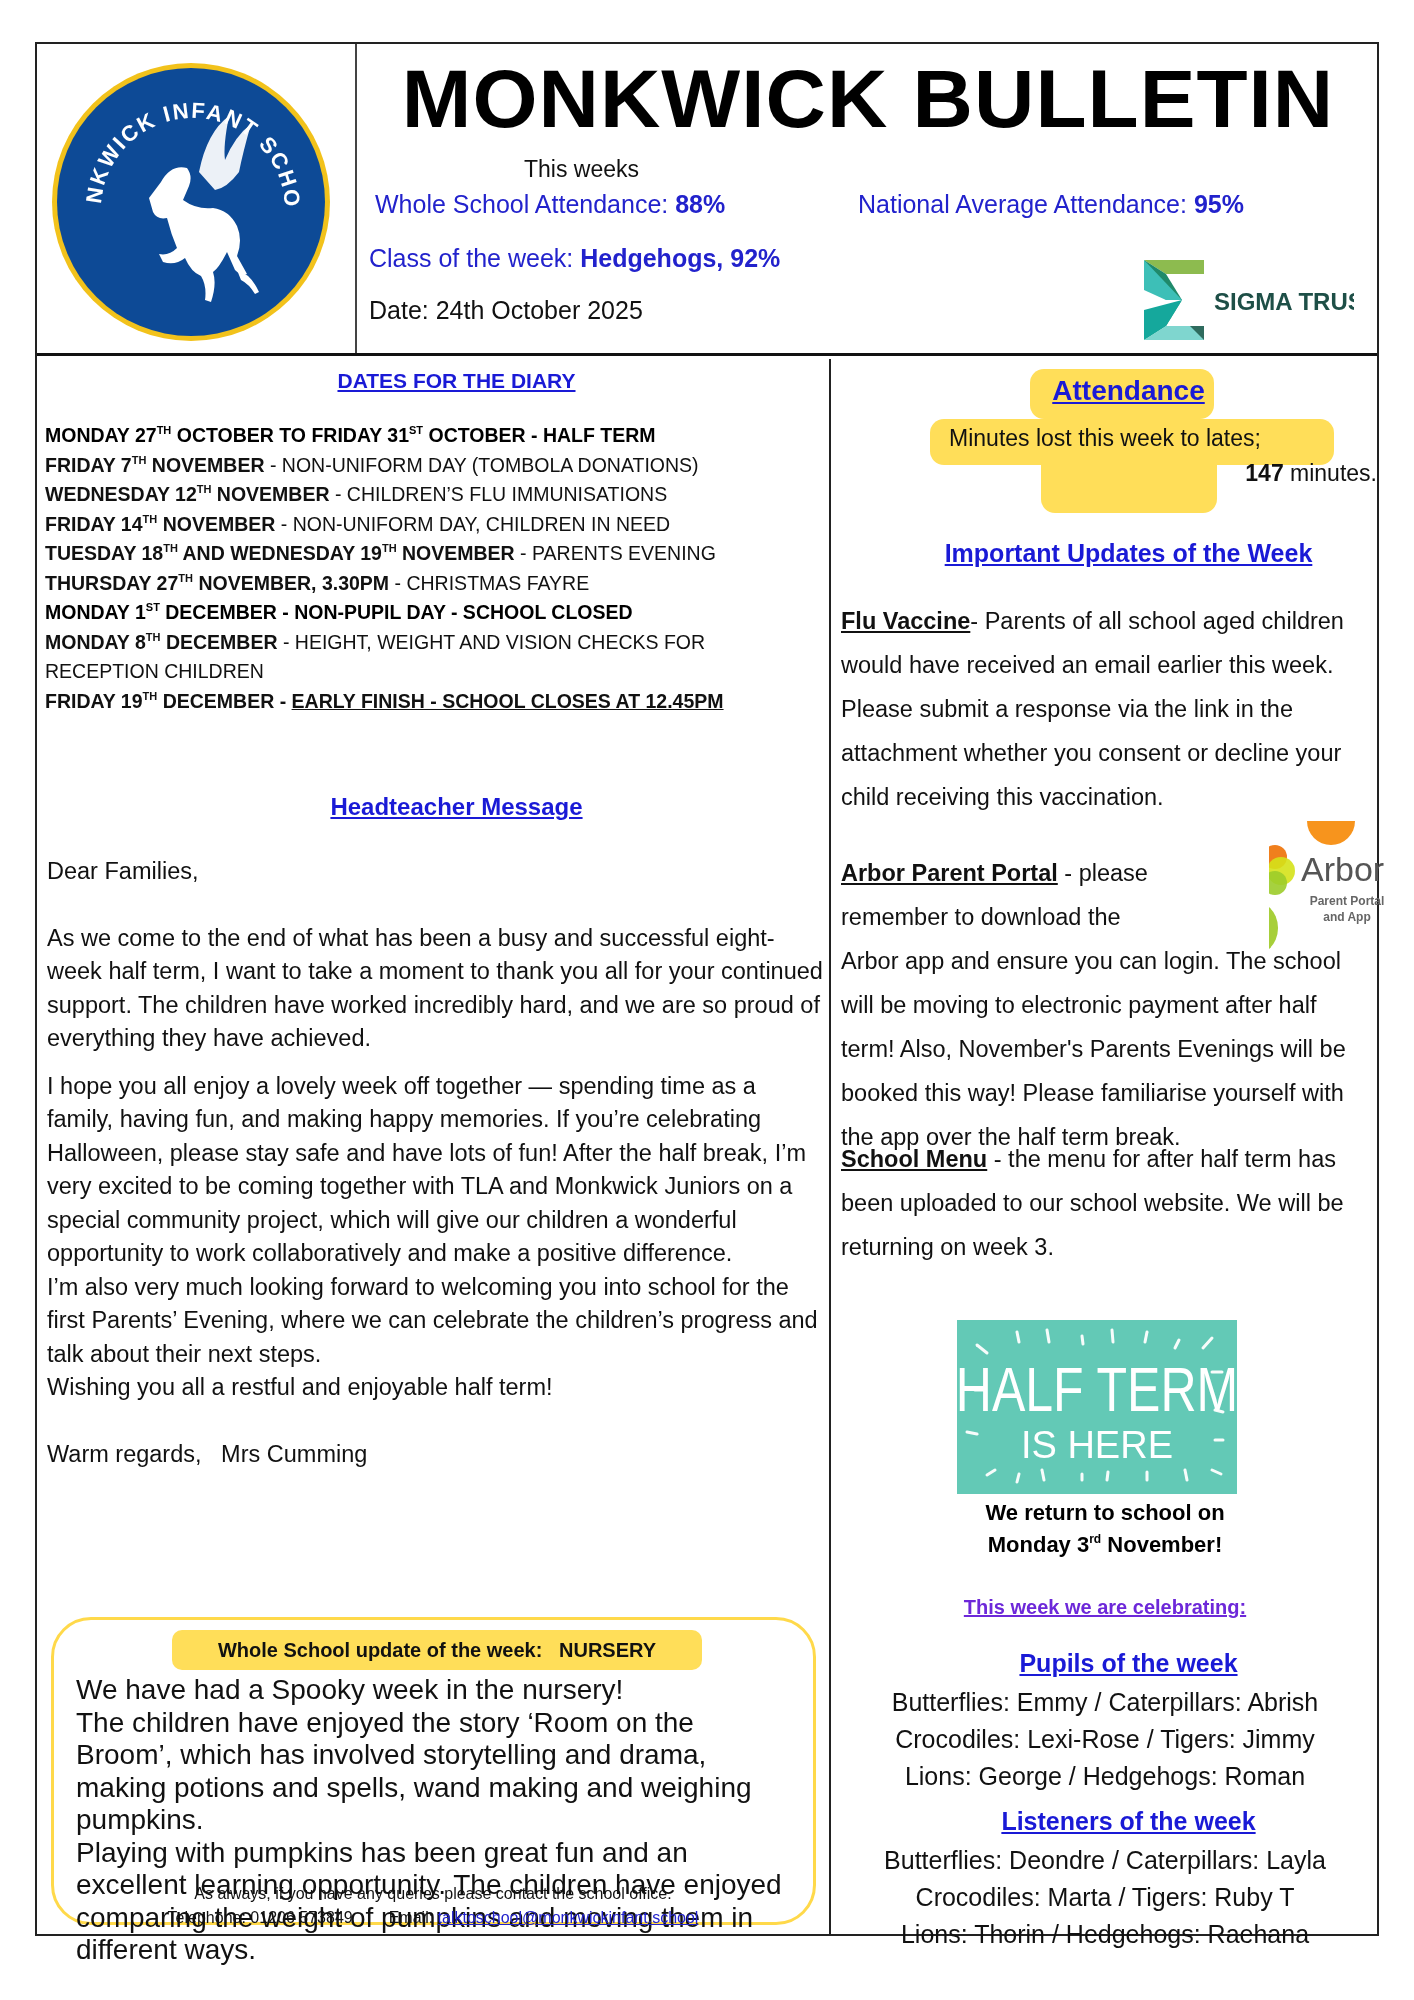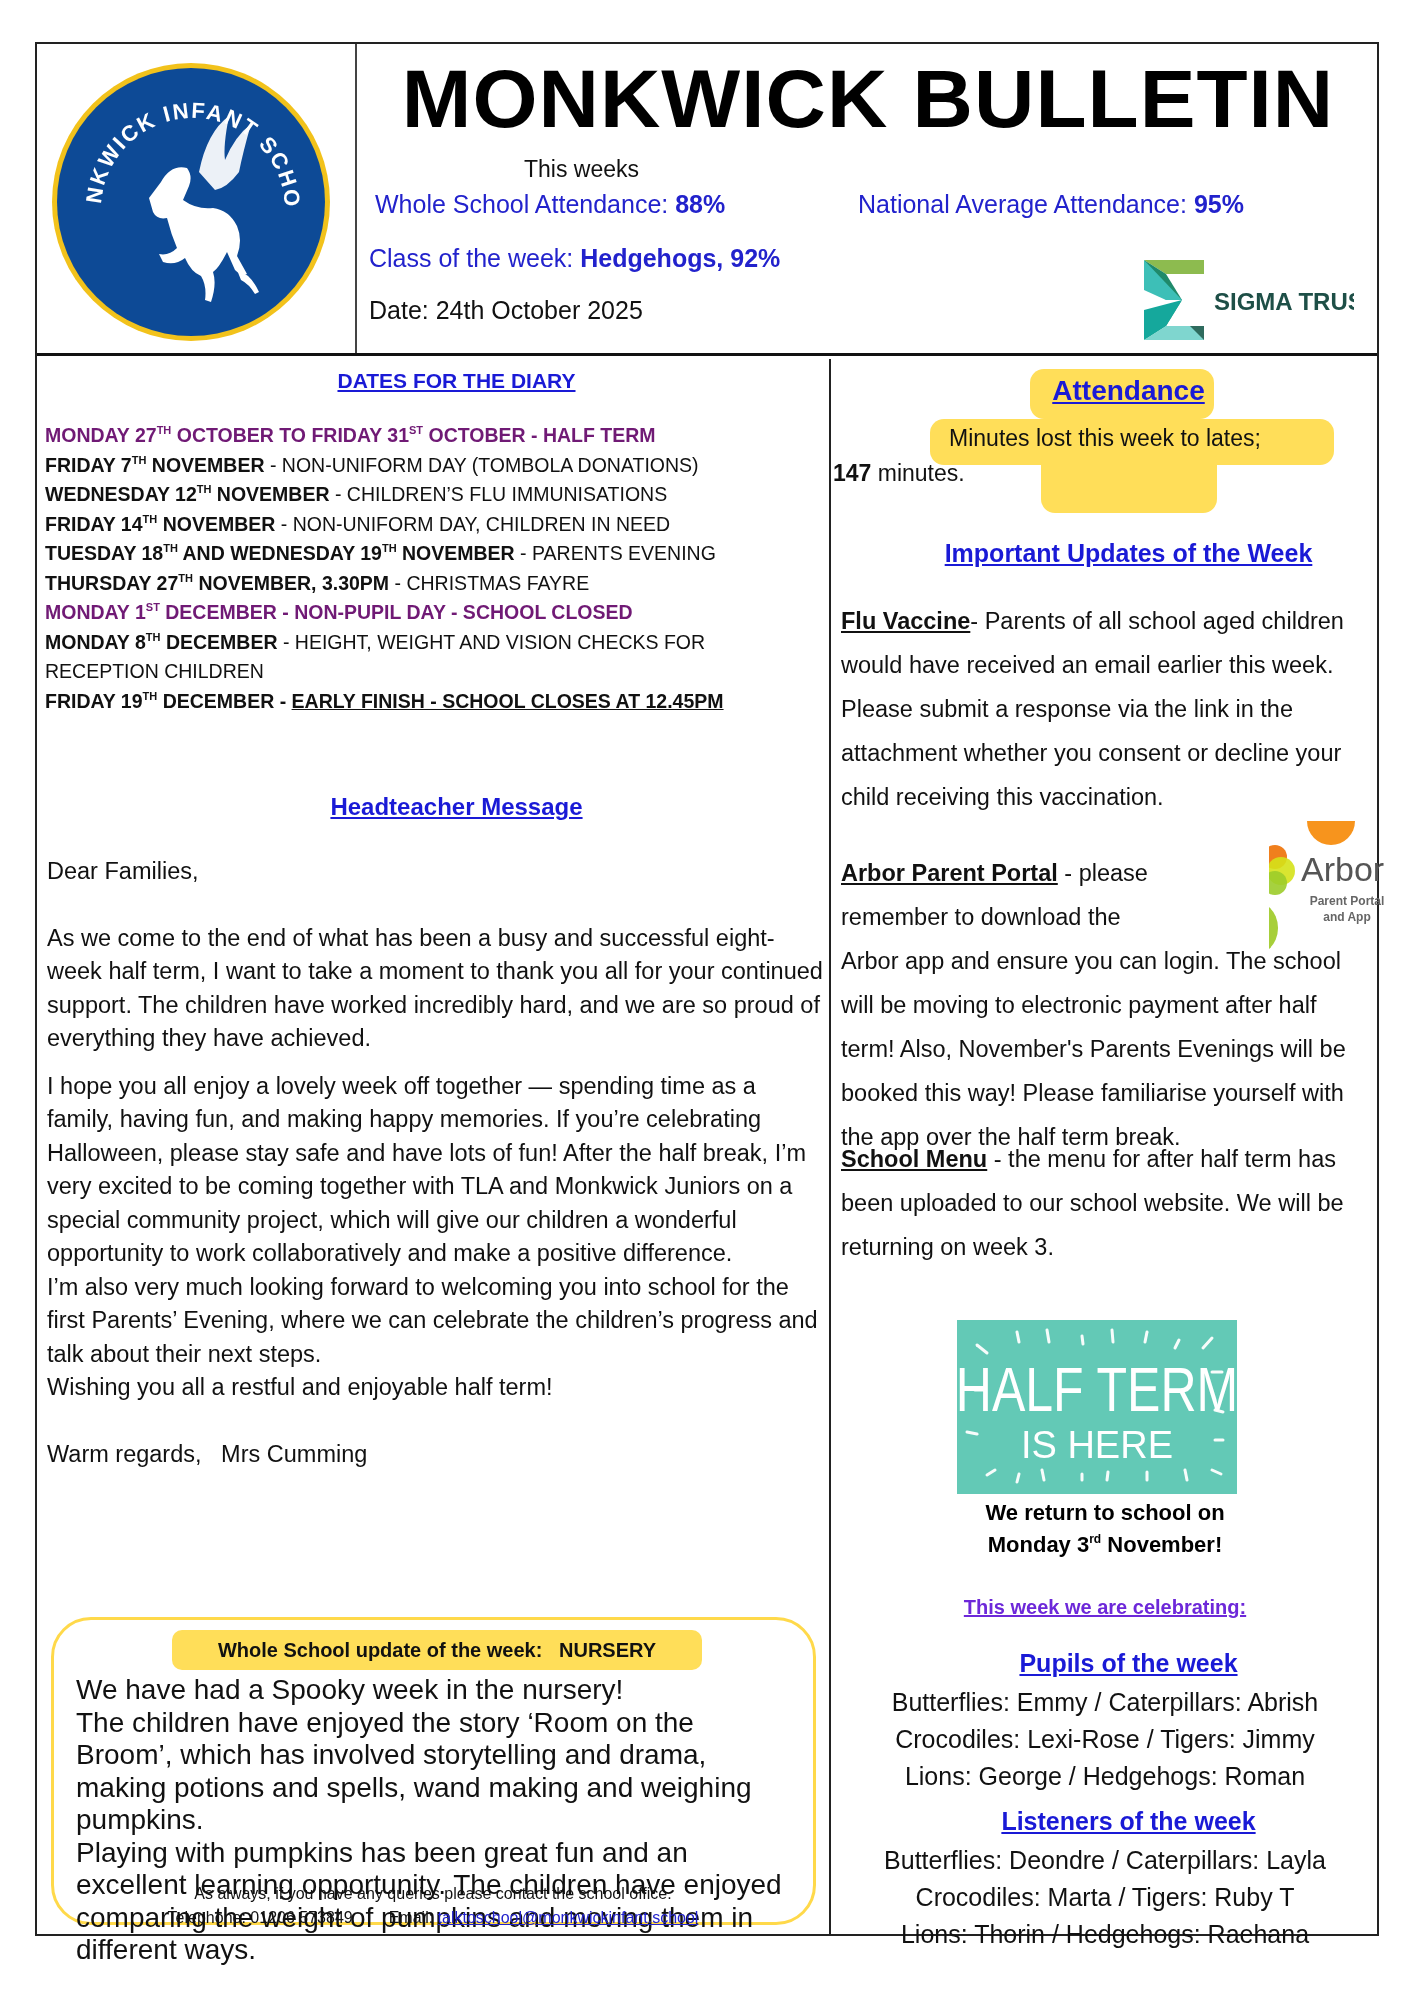--- a/index.html
+++ b/index.html
@@ -27,21 +27,21 @@
   .right-col { position: absolute; left: 796px; top: 315px; right: 0; bottom: 0; }
 
   .h-link { color: #1a1ad6; font-weight: 700; text-decoration: underline; font-family: "Liberation Sans", sans-serif; padding-left: 47px; }
 
   .diary-title { position: absolute; left: 0; right: 0; top: 10px; text-align: center; font-size: 21px; }
   .diary { position: absolute; left: 8px; top: 62px; right: 6px; font-family: "Liberation Sans", sans-serif; font-size: 19.5px; line-height: 29.5px; text-transform: uppercase; }
   .diary .row { white-space: nowrap; }
   .diary .row.wrap { white-space: normal; }
   .diary b { font-weight: 700; }
   .diary .plain { font-weight: 400; }
-  .diary .hl { color: #701a75; font-weight: 700; }
+  .diary .hl { color: #000000; font-weight: 700; }
   .diary sup { font-size: 11px; vertical-align: 8px; line-height: 0; }
   .diary u { text-decoration: underline; }
 
   .ht-title { position: absolute; left: 0; right: 0; top: 434px; text-align: center; font-size: 24px; }
   .ht-body { position: absolute; left: 10px; right: 6px; top: 496px; font-family: "Liberation Sans", sans-serif; font-size: 23.5px; line-height: 33.5px; color: #111; }
   .ht-body p { margin-bottom: 33px; }
   .ht-body p.tight { margin-bottom: 0; }
 
   .nursery { position: absolute; left: 14px; top: 1258px; width: 765px; height: 308px; border: 3px solid #ffd94a; border-radius: 40px; }
   .nursery-tag { position: absolute; left: 118px; top: 10px; width: 530px; height: 40px; background: #ffde59; border-radius: 10px; text-align: center; font-family: "Liberation Sans", sans-serif; font-weight: 700; font-size: 20px; line-height: 40px; color: #111; }
@@ -49,21 +49,21 @@
 
   .footer { position: absolute; left: 0; right: 0; bottom: 4px; text-align: center; font-family: "Liberation Sans", sans-serif; font-size: 16px; line-height: 24px; color: #111; }
   .footer a { color: #2222cc; text-decoration: underline; }
   .footer .gap { display: inline-block; width: 36px; }
 
   .att-top { position: absolute; left: 197px; top: 10px; width: 184px; height: 50px; background: #ffde59; border-radius: 14px; }
   .att-mid { position: absolute; left: 97px; top: 60px; width: 404px; height: 46px; background: #ffde59; border-radius: 14px; }
   .att-bot { position: absolute; left: 208px; top: 90px; width: 176px; height: 64px; background: #ffde59; border-radius: 14px; }
   .att-title { position: absolute; left: 0; right: 0; top: 16px; text-align: center; font-size: 28px; z-index: 2; }
   .att-text1 { position: absolute; left: 0; right: 0; top: 66px; text-align: center; font-family: "Liberation Sans", sans-serif; font-size: 23px; z-index: 2; }
-  .att-text2 { position: absolute; left: 0; right: 0; top: 101px; text-align: left; font-family: "Liberation Sans", sans-serif; font-size: 23px; z-index: 2; }
+  .att-text2 { position: absolute; left: 8px; right: 0; top: 101px; text-align: right; font-family: "Liberation Sans", sans-serif; font-size: 23px; z-index: 2; }
 
   .upd-title { position: absolute; left: 0; right: 0; top: 180px; text-align: center; font-size: 25px; }
   .upd { position: absolute; left: 8px; right: 6px; font-family: "Liberation Sans", sans-serif; font-size: 23.5px; line-height: 44px; color: #111; }
   .upd u b, .upd .lead { font-weight: 700; text-decoration: underline; }
   .flu { top: 240px; }
   .arbor { top: 492px; }
   .menu { top: 778px; }
   .arbor-logo { position: absolute; left: 436px; top: 462px; width: 124px; height: 128px; }
   .arbor-text { width: 340px; }
 

